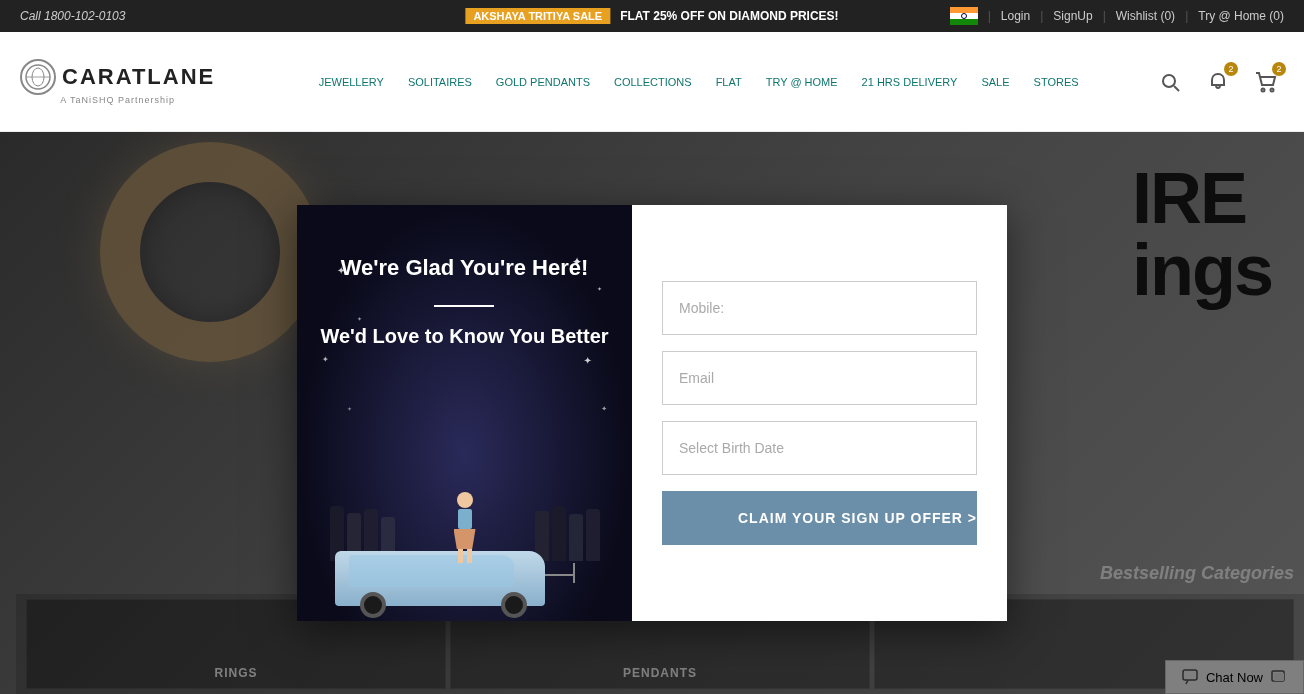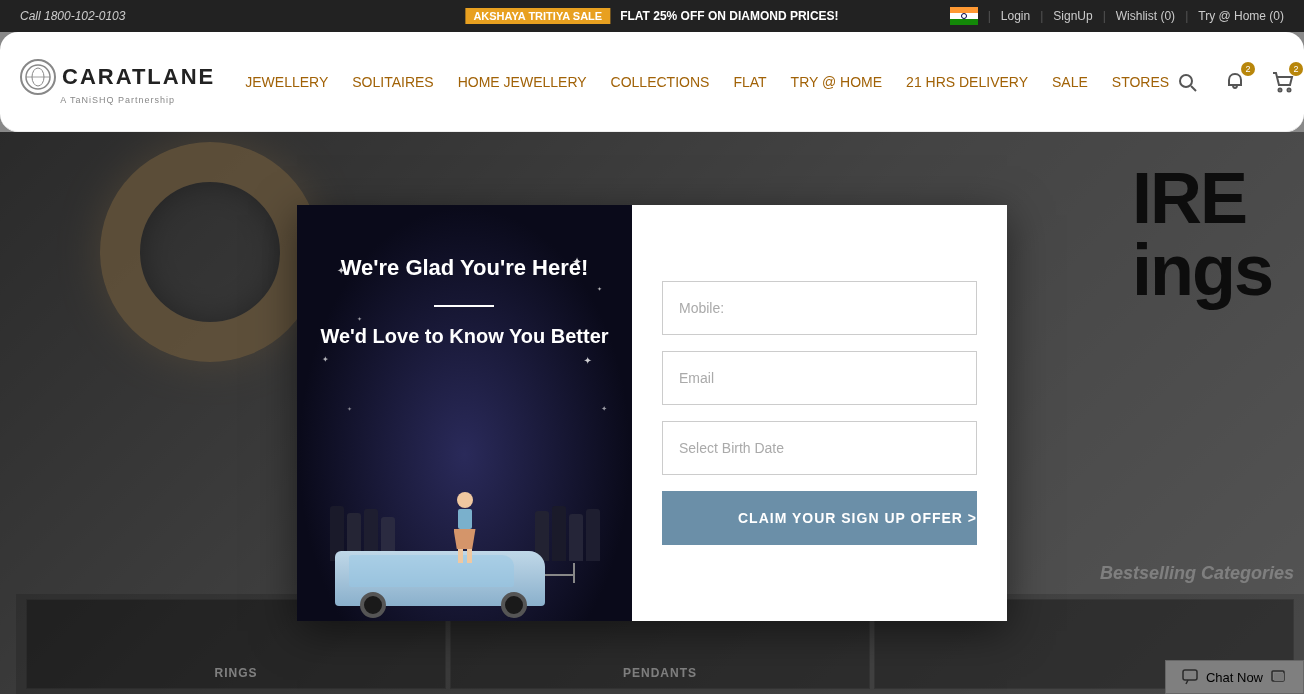--- a/index.html
+++ b/index.html
@@ -58,21 +58,20 @@
     
     .header {
       background: #fff;
       height: 100px;
       display: flex;
       align-items: center;
       padding: 0 20px;
       border-bottom: 1px solid #eee;
       position: relative;
       z-index: 10;
-      border-radius: 18px;
     }
     .logo-area {
       display: flex;
       flex-direction: column;
       align-items: center;
       margin-right: 30px;
     }
     .logo-text {
       font-size: 22px;
       font-weight: bold;
@@ -95,22 +94,22 @@
     }
     .logo-sub { font-size: 9px; color: #888; letter-spacing: 1px; }
     .nav {
       display: flex;
       align-items: center;
       gap: 24px;
       flex: 1;
       justify-content: center;
     }
     .nav-item {
-      font-size: 14px;
-      color: #a16207;
+      font-size: 11px;
+      color: #0f766e;
       cursor: pointer;
       text-decoration: none;
       font-weight: 500;
       white-space: nowrap;
     }
     .header-icons {
       display: flex;
       align-items: center;
       gap: 12px;
     }
@@ -389,21 +388,21 @@
         </svg>
       </div>
       <span>CARATLANE</span>
     </div>
     <span class="logo-sub">A TaNiSHQ Partnership</span>
   </div>
 
   <nav class="nav">
     <a class="nav-item">JEWELLERY</a>
     <a class="nav-item">SOLITAIRES</a>
-    <a class="nav-item">HOME JEWELLERY</a>
+    <a class="nav-item">GOLD PENDANTS</a>
     <a class="nav-item">COLLECTIONS</a>
     <a class="nav-item">FLAT</a>
     <a class="nav-item">TRY @ HOME</a>
     <a class="nav-item">21 HRS DELIVERY</a>
     <a class="nav-item">SALE</a>
     <a class="nav-item">STORES</a>
   </nav>
 
   <div class="header-icons">
     <button class="icon-btn">

